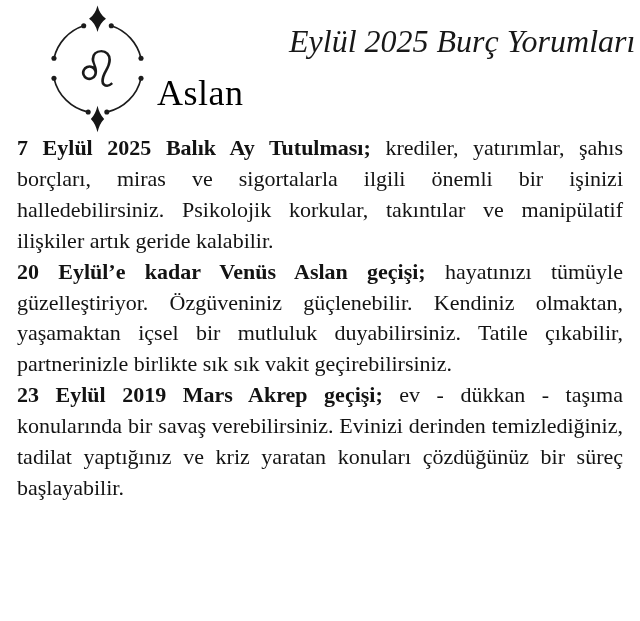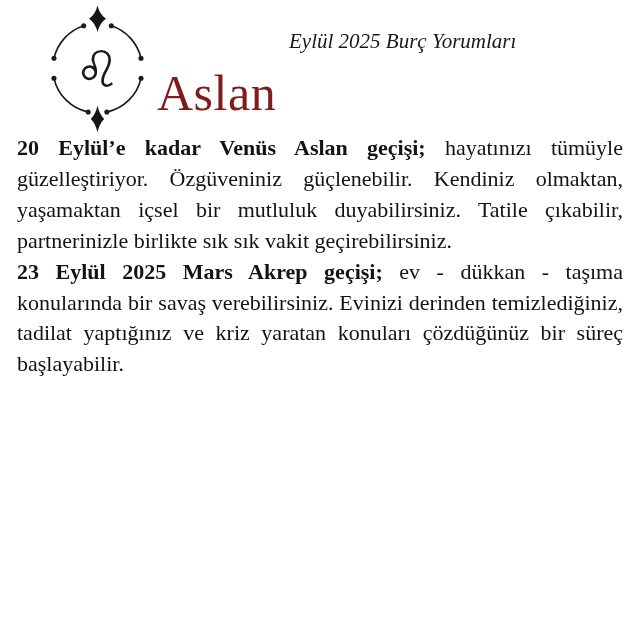--- a/index.html
+++ b/index.html
@@ -35,34 +35,34 @@
   .emblem .sparkle { fill: #161616; stroke: none; }
   .leo-glyph {
     font-family: "DejaVu Sans", sans-serif;
     fill: #1a1a1a;
   }
   .sign-name {
     position: absolute;
     left: 157px;
     top: 70px;
     margin: 0;
-    font-size: 50px;
+    font-size: 36px;
     line-height: 46px;
     font-weight: 400;
     letter-spacing: 0.5px;
-    color: #7f1d1d;
+    color: #000000;
     white-space: nowrap;
     text-align: right;
   }
   .doc-title {
     position: absolute;
     left: 289px;
     top: 27px;
     font-style: italic;
-    font-size: 21px;
+    font-size: 32px;
     line-height: 28px;
     color: #181818;
     white-space: nowrap;
   }
   
   .content {
     position: absolute;
     left: 17px;
     right: 17px;
     top: 133px;
@@ -105,17 +105,18 @@
 
       <text class="leo-glyph" x="50" y="55" font-size="42" text-anchor="middle" dominant-baseline="central">♌</text>
     </svg>
   </div>
 
   <h1 class="sign-name">Aslan</h1>
 
   <div class="doc-title">Eylül 2025 Burç Yorumları</div>
 
   <main class="content">
+    <p><span class="lead">7 Eylül 2025 Balık Ay Tutulması;</span><span> krediler, yatırımlar, şahıs borçları, miras ve sigortalarla ilgili önemli bir işinizi halledebilirsiniz. Psikolojik korkular, takıntılar ve manipülatif ilişkiler artık geride kalabilir.</span></p>
     <p><span class="lead">20 Eylül’e kadar Venüs Aslan geçişi;</span><span> hayatınızı tümüyle güzelleştiriyor. Özgüveniniz güçlenebilir. Kendiniz olmaktan, yaşamaktan içsel bir mutluluk duyabilirsiniz. Tatile çıkabilir, partnerinizle birlikte sık sık vakit geçirebilirsiniz.</span></p>
-    <p><span class="lead">23 Eylül 2025 Mars Akrep geçişi;</span><span> ev - dükkan - taşıma konularında bir savaş verebilirsiniz. Evinizi derinden temizlediğiniz, tadilat yaptığınız ve kriz yaratan konuları çözdüğünüz bir süreç başlayabilir.</span></p>
+    <p><span class="lead">23 Eylül 2019 Mars Akrep geçişi;</span><span> ev - dükkan - taşıma konularında bir savaş verebilirsiniz. Evinizi derinden temizlediğiniz, tadilat yaptığınız ve kriz yaratan konuları çözdüğünüz bir süreç başlayabilir.</span></p>
   </main>
 
 </div>
 
 </body></html>

